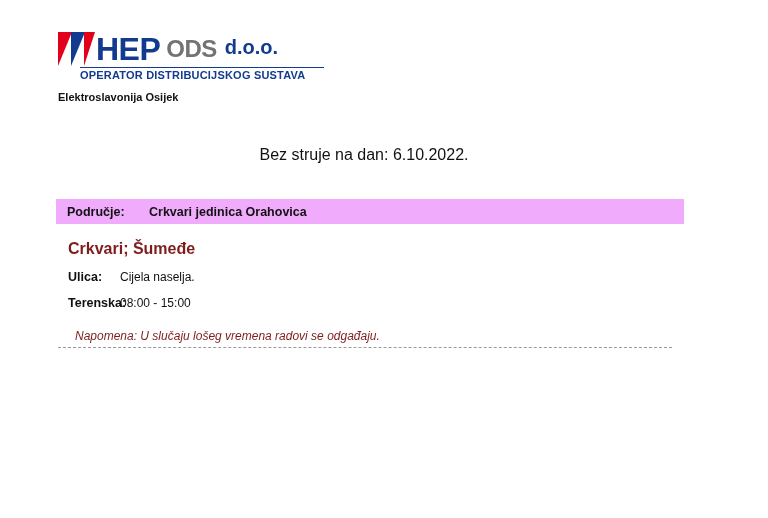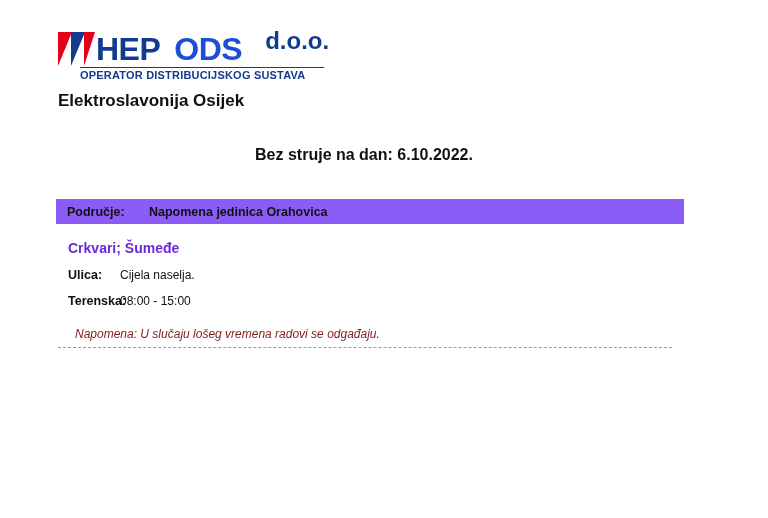--- a/index.html
+++ b/index.html
@@ -73,34 +73,34 @@
     font-family: "Liberation Sans", sans-serif;
     font-weight: bold;
     font-size: 32px;
     letter-spacing: -0.5px;
     color: #123a8f;
     line-height: 34px;
   }
   .logo-ods {
     font-family: "Liberation Sans", sans-serif;
     font-weight: bold;
-    font-size: 32px;
+    font-size: 24px;
     letter-spacing: -0.5px;
-    color: #1d4ed8;
+    color: #737373;
     line-height: 34px;
-    margin-left: 14px;
+    margin-left: 6px;
   }
   .logo-doo {
     font-family: "Liberation Sans", sans-serif;
     font-weight: bold;
-    font-size: 24px;
+    font-size: 20px;
     color: #123a8f;
     line-height: 34px;
-    margin-left: 23px;
-    padding-bottom: 8px;
+    margin-left: 8px;
+    padding-bottom: 2px;
   }
   .logo-sub {
     margin-top: 1px;
     margin-left: 22px;
     font-family: "Liberation Sans", sans-serif;
     font-size: 11px;
     font-weight: bold;
     letter-spacing: 0.2px;
     color: #123a8f;
     white-space: nowrap;
@@ -111,45 +111,45 @@
     width: 244px;
     height: 1px;
     background: #123a8f;
   }
 
   
   .org-name {
     position: absolute;
     left: 58px;
     top: 91px;
-    font-size: 17px;
+    font-size: 11px;
     font-weight: bold;
     color: #111111;
   }
 
   
   .doc-title {
     position: absolute;
     left: 0;
     top: 146px;
     width: 728px;
     text-align: center;
     font-size: 16px;
-    font-weight: bold;
+    font-weight: normal;
     color: #111111;
   }
 
   
   .area-band {
     position: absolute;
     left: 56px;
     top: 199px;
     width: 628px;
     height: 25px;
-    background: #8b5cf6;
+    background: #f0abfc;
     display: flex;
     align-items: center;
   }
   .area-label {
     font-size: 12.5px;
     font-weight: bold;
     color: #111111;
     margin-left: 11px;
     width: 82px;
     flex: none;
@@ -161,23 +161,23 @@
   }
 
   
   .entry {
     position: absolute;
     left: 68px;
     top: 240px;
     width: 620px;
   }
   .entry-places {
-    font-size: 14px;
-    font-weight: bold;
-    color: #6d28d9;
+    font-size: 16px;
+    font-weight: bold;
+    color: #7f1d1d;
     margin-bottom: 12px;
   }
   .entry-row {
     display: flex;
     align-items: center;
     margin-bottom: 12px;
   }
   .entry-key {
     font-size: 12.5px;
     font-weight: bold;
@@ -223,21 +223,21 @@
     <div class="logo-underline"></div>
     <div class="logo-sub">OPERATOR DISTRIBUCIJSKOG SUSTAVA</div>
   </div>
 
   <div class="org-name">Elektroslavonija Osijek</div>
 
   <div class="doc-title">Bez struje na dan: 6.10.2022.</div>
 
   <div class="area-band">
     <span class="area-label">Područje:</span>
-    <span class="area-value">Napomena jedinica Orahovica</span>
+    <span class="area-value">Crkvari jedinica Orahovica</span>
   </div>
 
   <div class="entry">
     <div class="entry-places">Crkvari; Šumeđe</div>
 
     <div class="entry-row">
       <span class="entry-key">Ulica:</span>
       <span class="entry-val">Cijela naselja.</span>
     </div>
 

